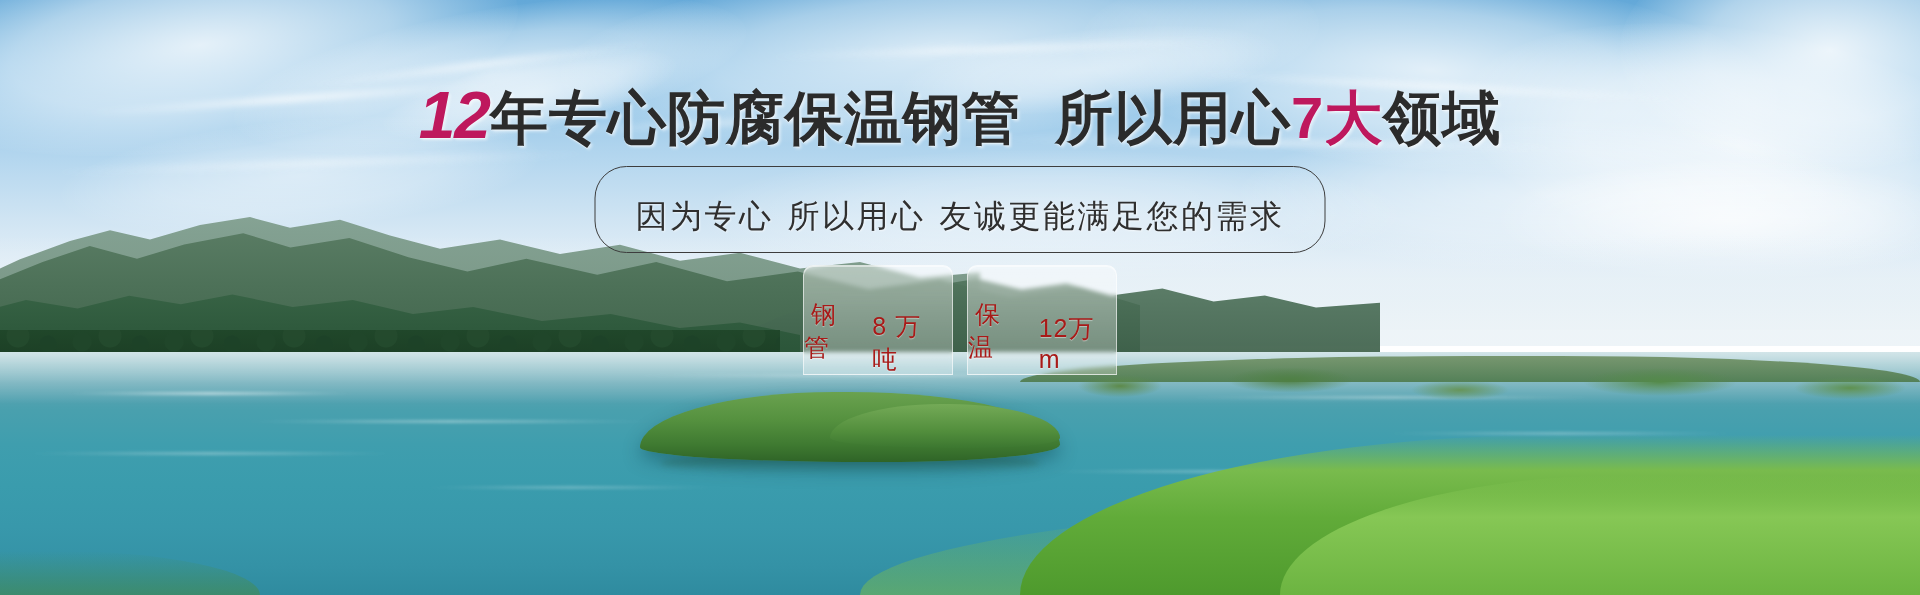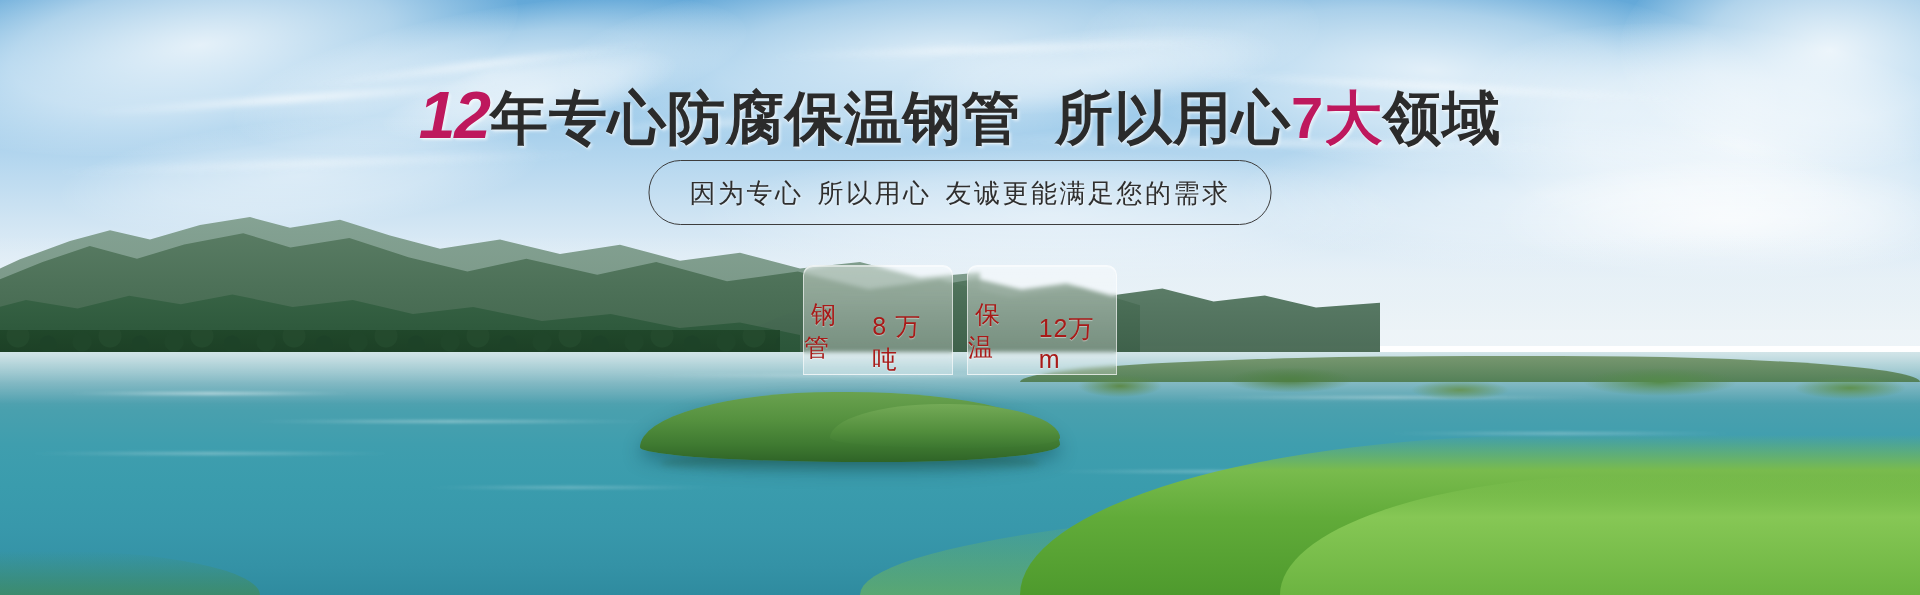--- a/index.html
+++ b/index.html
@@ -205,24 +205,24 @@
     text-shadow:2px 2px 3px rgba(255,255,255,.55), 0 1px 0 rgba(255,255,255,.4);
   }
   .headline .red { color:#be185d; }
   .headline .num {
     font-size:66px; font-style:italic; font-weight:bold;
     letter-spacing:-1px;
   }
   .headline .gap { display:inline-block; width:34px; }
 
   .subpill {
-    position:absolute; left:50%; top:160px; transform:translateX(-50%);
-    padding:15px 40px 13px;
+    position:absolute; left:50%; top:166px; transform:translateX(-50%);
+    padding:28px 40px 13px;
     border:1.5px solid #3d3d3d; border-radius:32px;
-    font-size:26px; letter-spacing:2.5px; color:#2f2f2f;
+    font-size:32px; letter-spacing:2.5px; color:#2f2f2f;
     white-space:nowrap;
     text-shadow:1px 1px 2px rgba(255,255,255,.6);
   }
   .subpill .sp { display:inline-block; width:14px; }
 
   
   .cards {
     position:absolute; left:50%; top:265px; transform:translateX(-50%);
     display:flex; gap:14px;
   }

